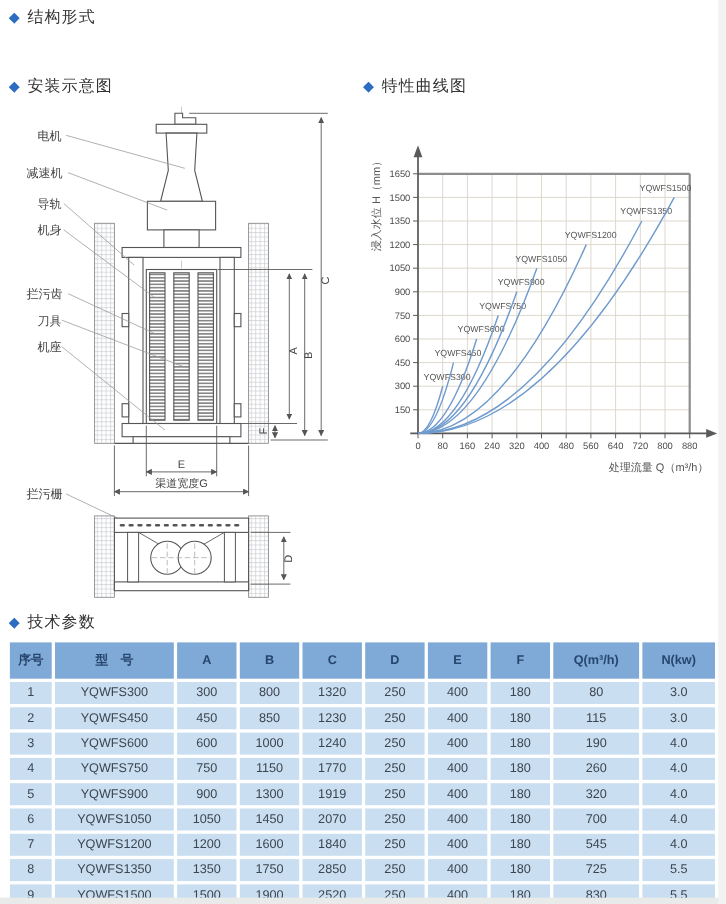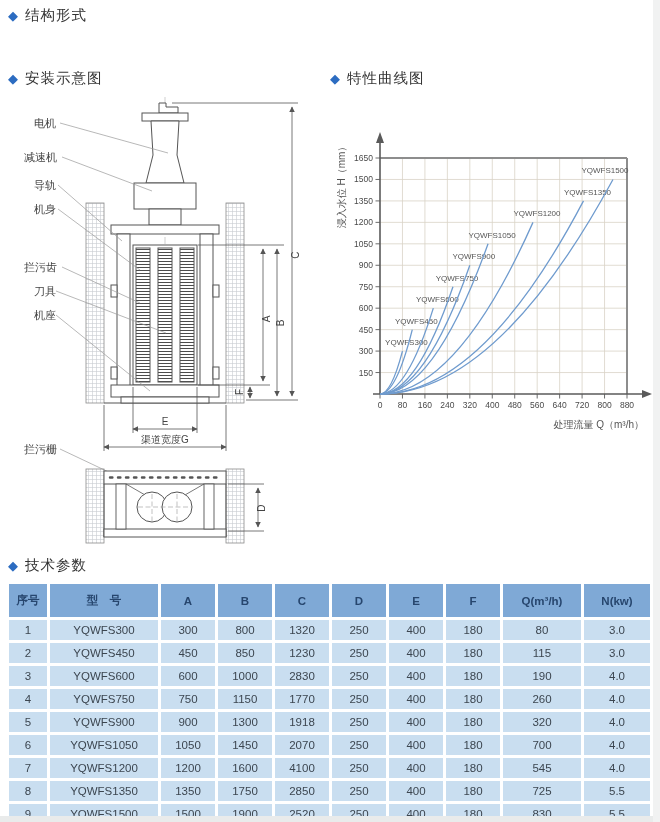--- a/index.html
+++ b/index.html
@@ -323,21 +323,21 @@
           <td>400</td>
           <td>180</td>
           <td>115</td>
           <td>3.0</td>
         </tr>
         <tr>
           <td>3</td>
           <td>YQWFS600</td>
           <td>600</td>
           <td>1000</td>
-          <td>2830</td>
+          <td>1240</td>
           <td>250</td>
           <td>400</td>
           <td>180</td>
           <td>190</td>
           <td>4.0</td>
         </tr>
         <tr>
           <td>4</td>
           <td>YQWFS750</td>
           <td>750</td>
@@ -347,21 +347,21 @@
           <td>400</td>
           <td>180</td>
           <td>260</td>
           <td>4.0</td>
         </tr>
         <tr>
           <td>5</td>
           <td>YQWFS900</td>
           <td>900</td>
           <td>1300</td>
-          <td>1918</td>
+          <td>1919</td>
           <td>250</td>
           <td>400</td>
           <td>180</td>
           <td>320</td>
           <td>4.0</td>
         </tr>
         <tr>
           <td>6</td>
           <td>YQWFS1050</td>
           <td>1050</td>
@@ -371,21 +371,21 @@
           <td>400</td>
           <td>180</td>
           <td>700</td>
           <td>4.0</td>
         </tr>
         <tr>
           <td>7</td>
           <td>YQWFS1200</td>
           <td>1200</td>
           <td>1600</td>
-          <td>4100</td>
+          <td>1840</td>
           <td>250</td>
           <td>400</td>
           <td>180</td>
           <td>545</td>
           <td>4.0</td>
         </tr>
         <tr>
           <td>8</td>
           <td>YQWFS1350</td>
           <td>1350</td>

